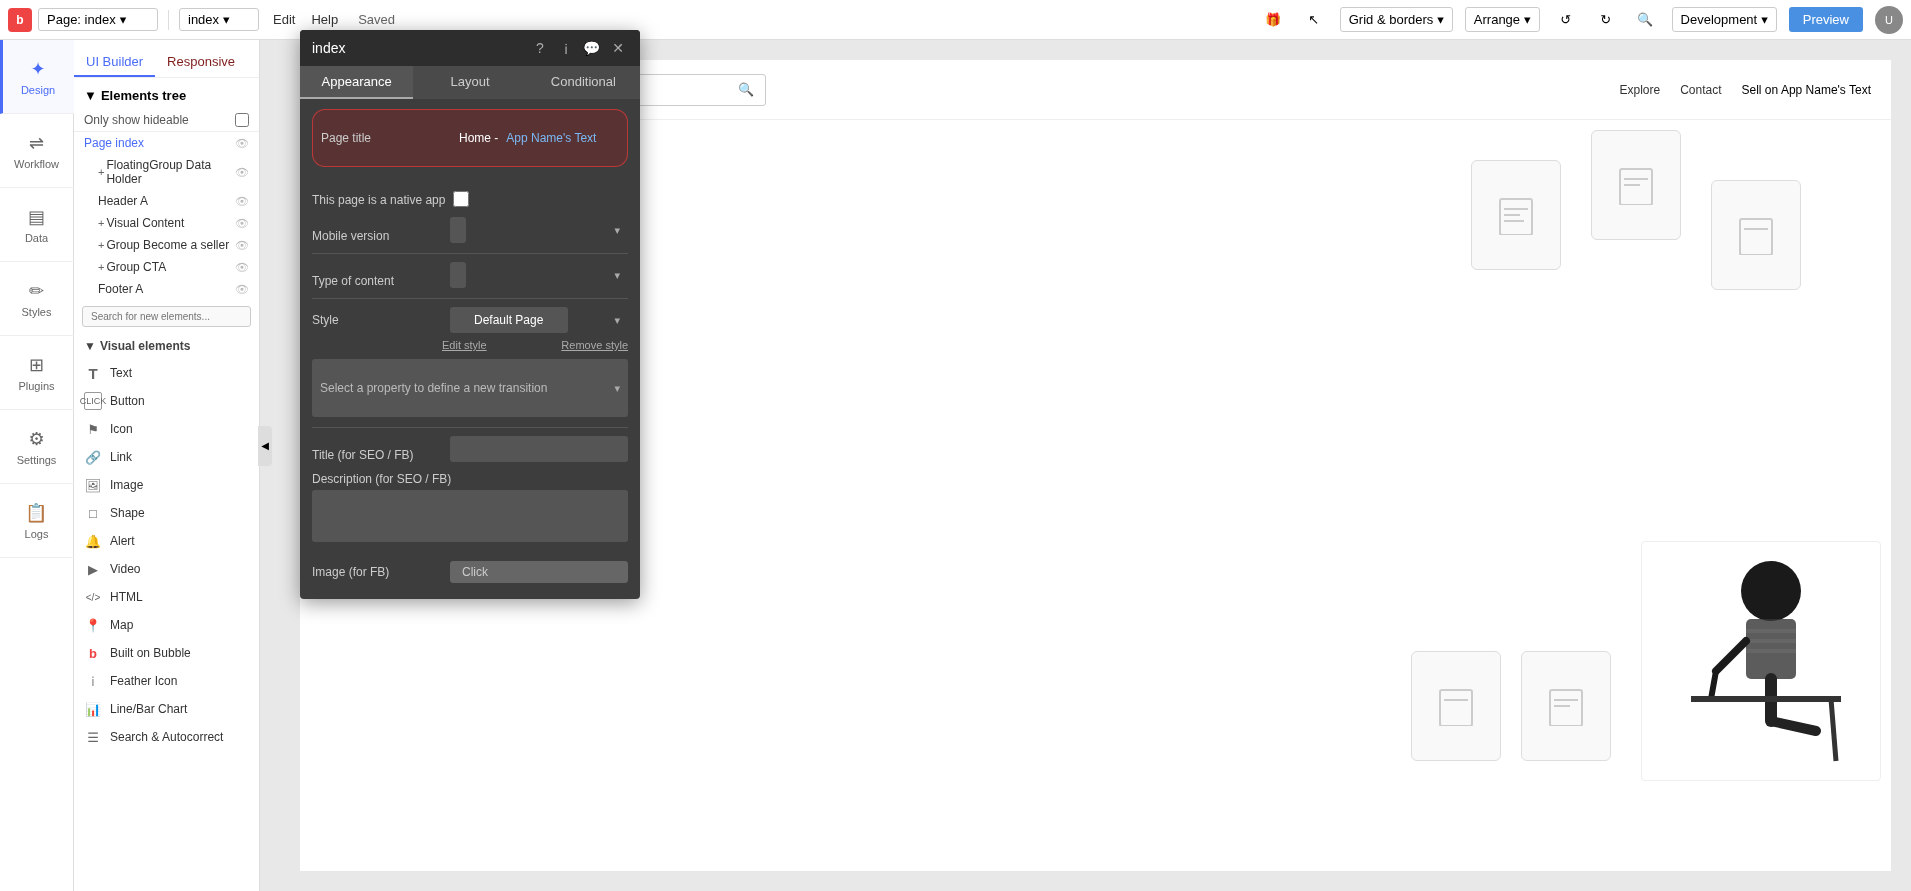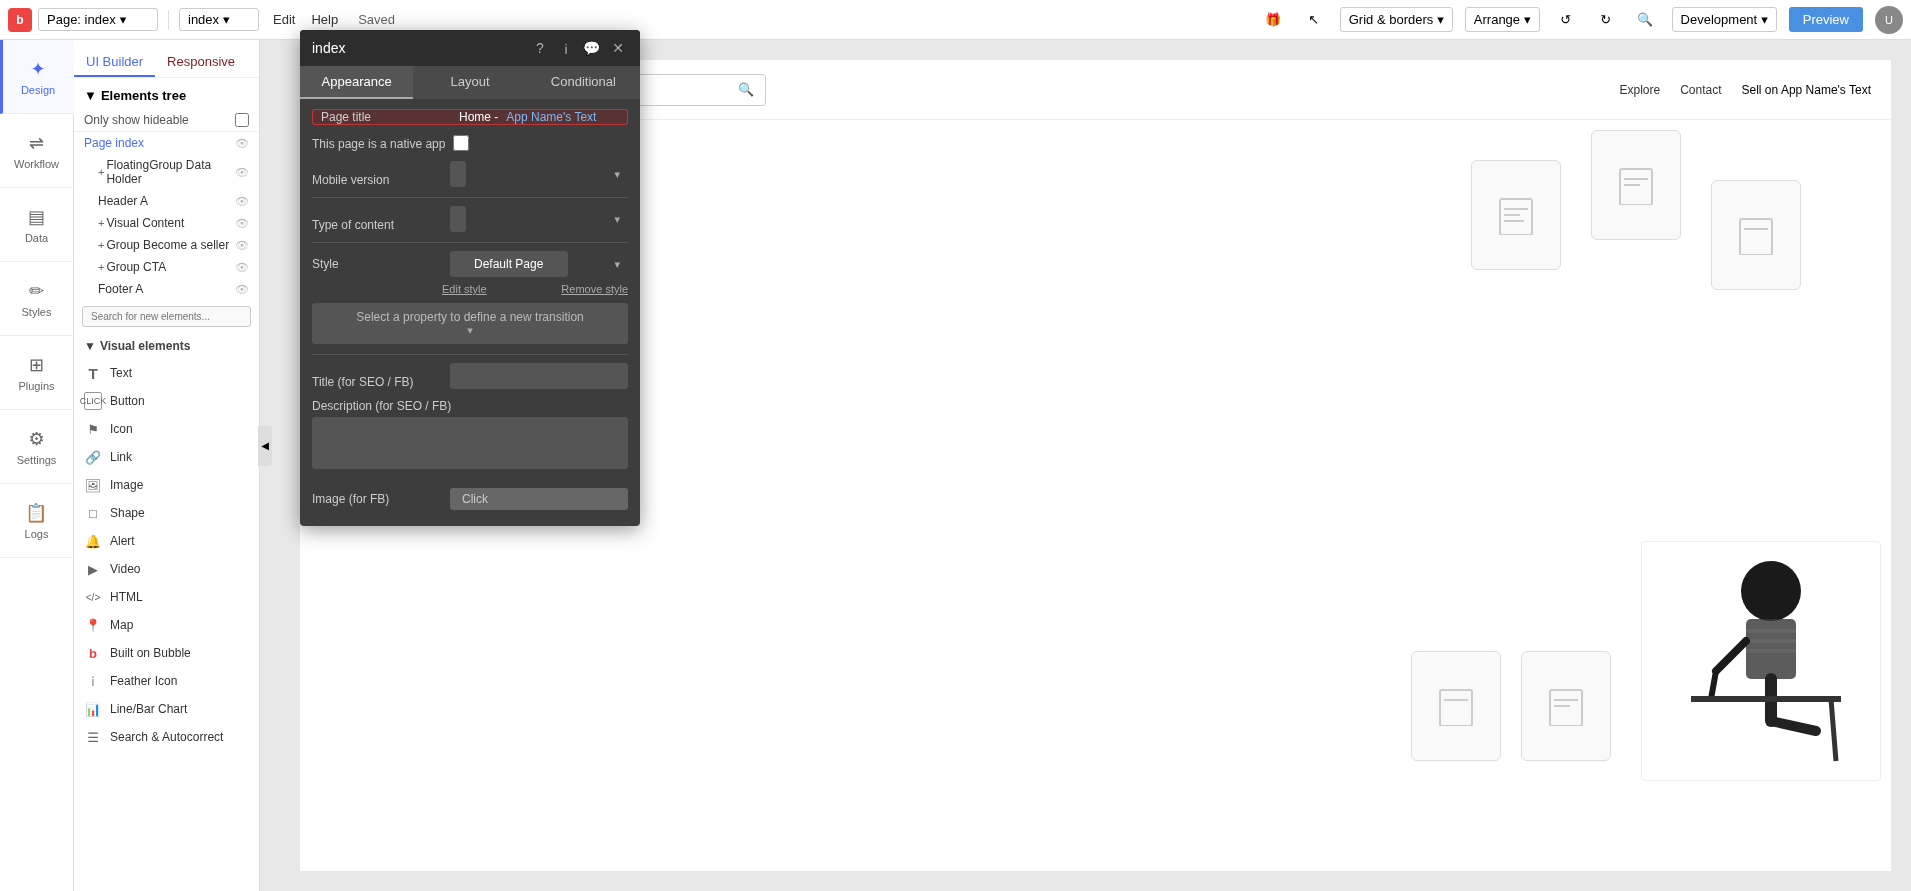--- a/index.html
+++ b/index.html
@@ -75,21 +75,21 @@
     .panel-tab { flex: 1; text-align: center; padding: 8px; font-size: 13px; color: #ccc; cursor: pointer; border-bottom: 2px solid transparent; }
     .panel-tab.active { color: #fff; border-bottom: 2px solid #aaa; background: #555; }
     .panel-body { padding: 10px 12px; }
     .panel-row { display: flex; align-items: flex-end; margin-bottom: 10px; gap: 8px; }
     .panel-label { color: #ccc; font-size: 12px; min-width: 130px; }
     .panel-input { flex: 1; background: #555; border: none; border-radius: 3px; padding: 4px 8px; font-size: 12px; color: #fff; height: 26px; }
     .panel-checkbox { width: 16px; height: 16px; }
     .panel-select { flex: 1; background: #555; border: none; border-radius: 3px; padding: 4px 8px; font-size: 12px; color: #ccc; height: 26px; appearance: none; cursor: pointer; }
     .panel-select-wrapper { flex: 1; position: relative; }
     .panel-select-wrapper::after { content: '▾'; position: absolute; right: 8px; top: 50%; transform: translateY(-50%); color: #aaa; pointer-events: none; font-size: 11px; }
-    .panel-row-highlighted { background: rgba(255, 0, 0, 0.15); border: 1px solid rgba(255, 60, 60, 0.6); border-radius: 3px; padding: 0 8px; margin-bottom: 10px; }
+    .panel-row-highlighted { background: rgba(255, 0, 0, 0.15); border: 1px solid rgba(255, 60, 60, 0.6); border-radius: 13px; padding: 21px 8px; margin-bottom: 24px; }
     .panel-divider { height: 1px; background: #555; margin: 8px 0; }
     .panel-style-row { display: flex; align-items: center; margin-bottom: 6px; gap: 8px; }
     .panel-style-select { flex: 1; background: #555; border: none; border-radius: 3px; padding: 4px 24px; font-size: 12px; color: #fff; height: 26px; appearance: none; cursor: pointer; }
     .panel-style-link { color: #aaa; font-size: 11px; cursor: pointer; text-decoration: underline; }
     .panel-seo-textarea { width: 100%; background: #555; border: none; border-radius: 3px; padding: 6px 8px; font-size: 12px; color: #fff; height: 52px; margin-bottom: 8px; resize: none; }
     .panel-fb-row { display: flex; align-items: center; gap: 8px; margin-bottom: 6px; }
     .panel-fb-btn { background: #666; border: none; border-radius: 3px; padding: 4px 12px; font-size: 12px; color: #ccc; cursor: pointer; flex: 1; text-align: left; }
   </style>
 </head>
 <body>
@@ -453,21 +453,21 @@
           <option>Default Page</option>
         </select>
       </div>
     </div>
     <div style="display:flex; justify-content:space-between; padding: 0 0 8px 130px;">
       <span class="panel-style-link">Edit style</span>
       <span class="panel-style-link">Remove style</span>
     </div>
 
     <div style="position:relative; margin-bottom:10px;">
-      <div style="display:flex; align-items:center; background:#555; border-radius:3px; padding:7px 8px; cursor:pointer;flex-direction:column;">
+      <div style="display:flex; align-items:center; background:#555; border-radius:3px; padding:22px 8px; cursor:pointer;">
         <span style="font-size:12px; color:#bbb; flex:1;">Select a property to define a new transition</span>
         <span style="color:#aaa; font-size:11px;">▾</span>
       </div>
     </div>
 
     <div class="panel-divider"></div>
 
     <div class="panel-row">
       <span class="panel-label">Title (for SEO / FB)</span>
       <input type="text" class="panel-input" style="">

